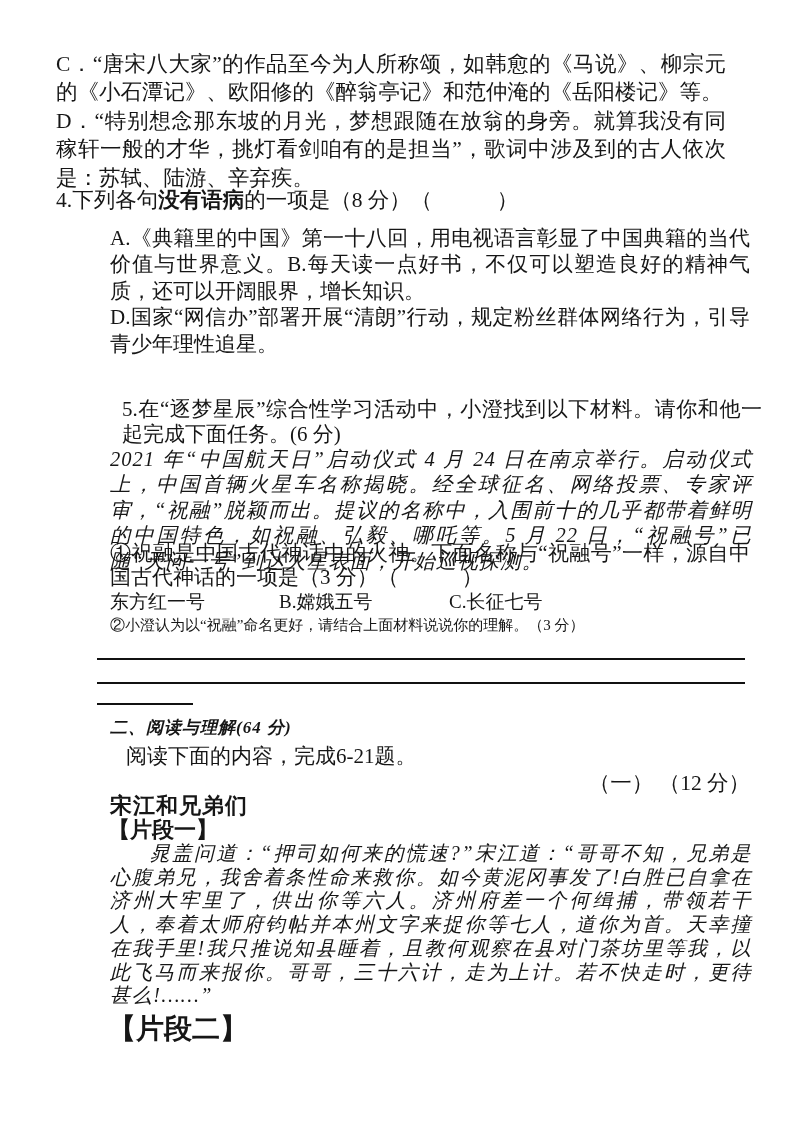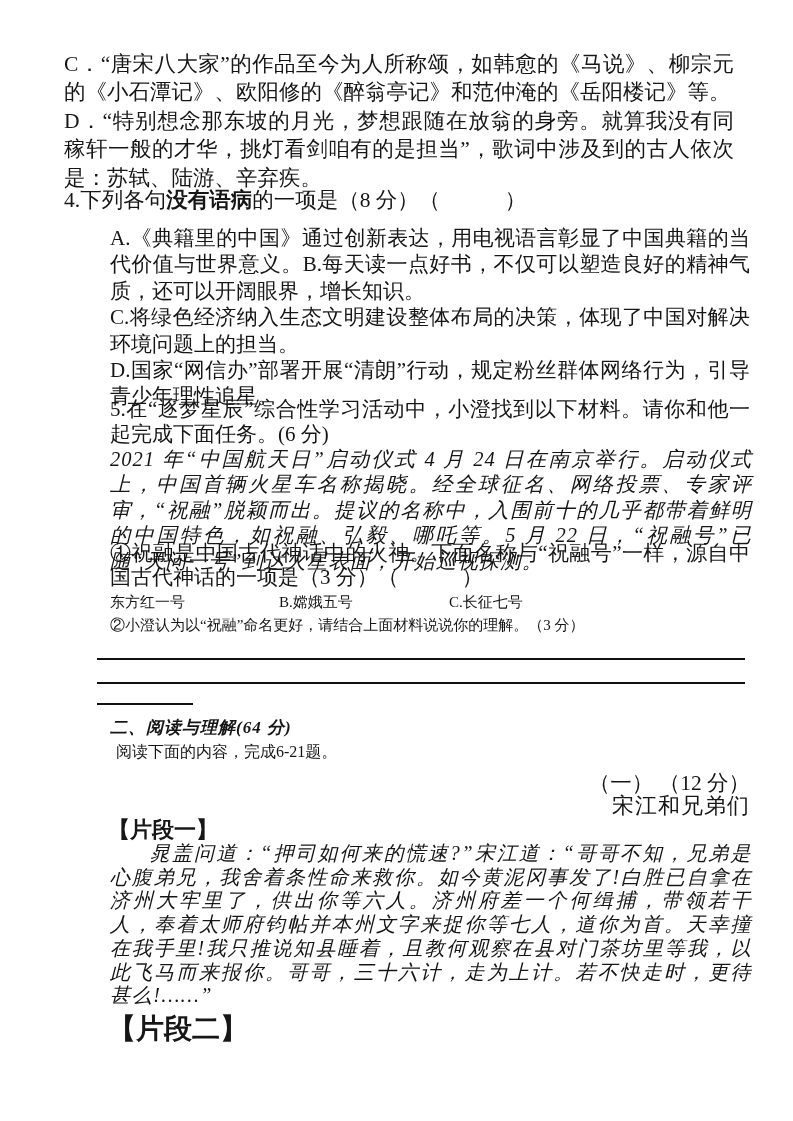--- a/index.html
+++ b/index.html
@@ -9,49 +9,49 @@
     height: 1121px;
     background: #ffffff;
     color: #161616;
     font-family: "Liberation Serif", "DejaVu Serif", serif;
     overflow: hidden;
   }
   .page p { margin: 0; padding: 0; }
 
   
   .blockA {
-    position: absolute; left: 64px; top: 50px; width: 670px;
+    position: absolute; left: 56px; top: 50px; width: 670px;
     font-size: 21.5px; line-height: 28.4px; text-align: justify;
   }
   .blockA .stem { margin-top: -6px; text-align: left; }
   .bold { font-weight: bold; }
 
   
   .q4opts {
     position: absolute; left: 110px; top: 225px; width: 640px;
     font-size: 21px; line-height: 26.4px; text-align: justify;
   }
 
   
   .q5stem {
-    position: absolute; left: 110px; top: 397px; width: 640px;
+    position: absolute; left: 122px; top: 397px; width: 640px;
     font-size: 21px; line-height: 25.4px; text-align: justify;
   }
   .kaiti { font-style: italic; letter-spacing: 1px; }
   .q5material {
     position: absolute; left: 110px; top: 447px; width: 642px;
     font-size: 20.5px; line-height: 25.4px; text-align: justify;
   }
   .q5sub1 {
     position: absolute; left: 110px; top: 542px; width: 640px;
     font-size: 21px; line-height: 23.6px; text-align: justify;
   }
   .q5choices {
     position: absolute; left: 110px; top: 590px; width: 640px;
-    font-size: 15px; line-height: 24px; white-space: nowrap;
+    font-size: 19px; line-height: 24px; white-space: nowrap;
   }
   .q5choices .choice { display: inline-block; }
   .q5choices .c0 { width: 169px; }
   .q5choices .c1 { width: 170px; }
   .q5sub2 {
     position: absolute; left: 110px; top: 613px; width: 660px;
     font-size: 15px; line-height: 24px;
   }
 
   
@@ -59,30 +59,30 @@
   .ansline.l1 { left: 97px; top: 658px; width: 648px; }
   .ansline.l2 { left: 97px; top: 682px; width: 648px; }
   .ansline.l3 { left: 97px; top: 703px; width: 96px; }
 
   
   .sec2head {
     position: absolute; left: 110px; top: 716px; width: 640px;
     font-size: 17px; font-weight: bold; font-style: italic; letter-spacing: 1px;
   }
   .sec2intro {
-    position: absolute; left: 116px; top: 742px; width: 640px;
-    font-size: 16px;
+    position: absolute; left: 126px; top: 742px; width: 640px;
+    font-size: 21px;
   }
   .partlabel {
     position: absolute; left: 110px; top: 768px; width: 640px;
     font-size: 21.5px; text-align: right;
   }
   .passagetitle {
     position: absolute; left: 110px; top: 791px; width: 640px;
-    font-size: 22px; font-weight: normal; text-align: right; letter-spacing: 1px;
+    font-size: 22px; font-weight: bold; text-align: left; letter-spacing: 1px;
   }
   .frag1 {
     position: absolute; left: 108px; top: 815px;
     font-size: 22px; font-weight: bold; text-align: right;
   }
   .passage {
     position: absolute; left: 110px; top: 842px; width: 642px;
     font-size: 20px; line-height: 23.7px; text-align: justify;
     font-style: italic; letter-spacing: 1.6px; text-indent: 2em;
   }
@@ -106,22 +106,21 @@
 
 <div class="page">
 
   <section class="blockA">
     <p>C．“唐宋八大家”的作品至今为人所称颂，如韩愈的《马说》、柳宗元的《小石潭记》、欧阳修的《醉翁亭记》和范仲淹的《岳阳楼记》等。</p>
     <p>D．“特别想念那东坡的月光，梦想跟随在放翁的身旁。就算我没有同稼轩一般的才华，挑灯看剑咱有的是担当”，歌词中涉及到的古人依次是：苏轼、陆游、辛弃疾。</p>
     <p class="stem"><span>4.下列各句</span><span class="bold">没有语病</span><span>的一项是（8 分）（　　　）</span></p>
   </section>
 
   <section class="q4opts">
-    <p>A.《典籍里的中国》通过创新表达，用电视语言彰显了中国典籍的当代价值与世界意义。B.每天读一点好书，不仅可以塑造良好的精神气质，还可以开阔眼界，增长知识。</p>
-    <p>C.将绿色经济纳入生态文明建设整体布局的决策，体现了中国对解决环境问题上的担当。</p>
+    <p>A.《典籍里的中国》第一十八回，用电视语言彰显了中国典籍的当代价值与世界意义。B.每天读一点好书，不仅可以塑造良好的精神气质，还可以开阔眼界，增长知识。</p>
     <p>D.国家“网信办”部署开展“清朗”行动，规定粉丝群体网络行为，引导青少年理性追星。</p>
   </section>
 
   <p class="q5stem">5.在“逐梦星辰”综合性学习活动中，小澄找到以下材料。请你和他一起完成下面任务。(6 分)</p>
 
   <p class="q5material kaiti">2021 年“中国航天日”启动仪式 4 月 24 日在南京举行。启动仪式上，中国首辆火星车名称揭晓。经全球征名、网络投票、专家评审，“祝融”脱颖而出。提议的名称中，入围前十的几乎都带着鲜明的中国特色，如祝融、弘毅、哪吒等。5 月 22 日，“祝融号”已随“天问一号”到达火星表面，开始巡视探测。</p>
 
   <p class="q5sub1">①祝融是中国古代神话中的火神。下面名称与“祝融号”一样，源自中国古代神话的一项是（3 分）（　　　）</p>
 
   <div class="q5choices">

